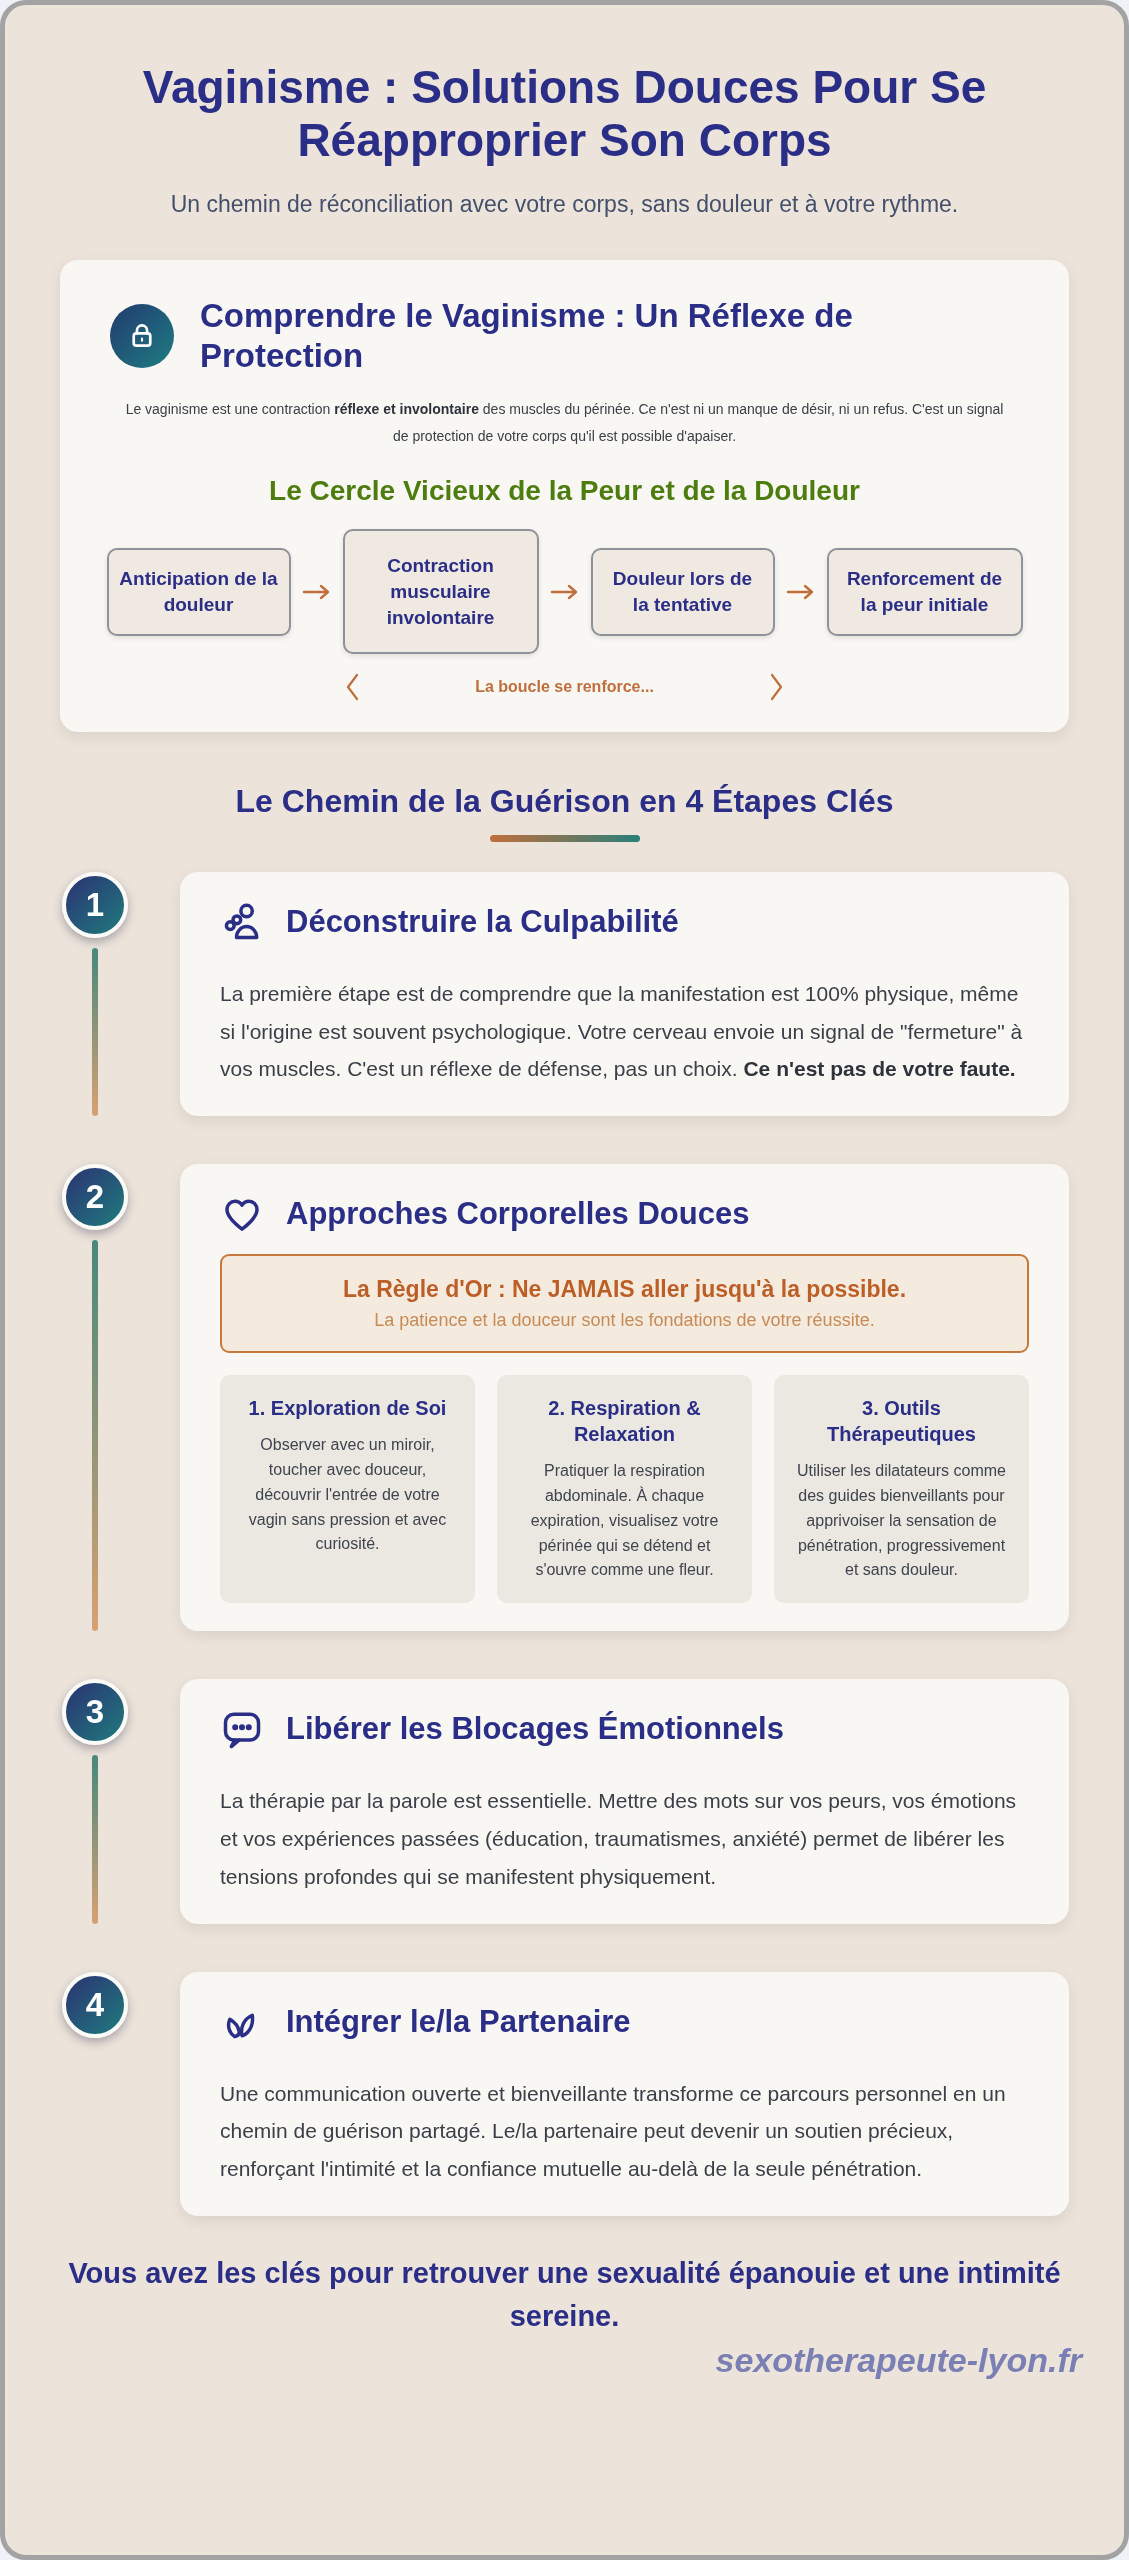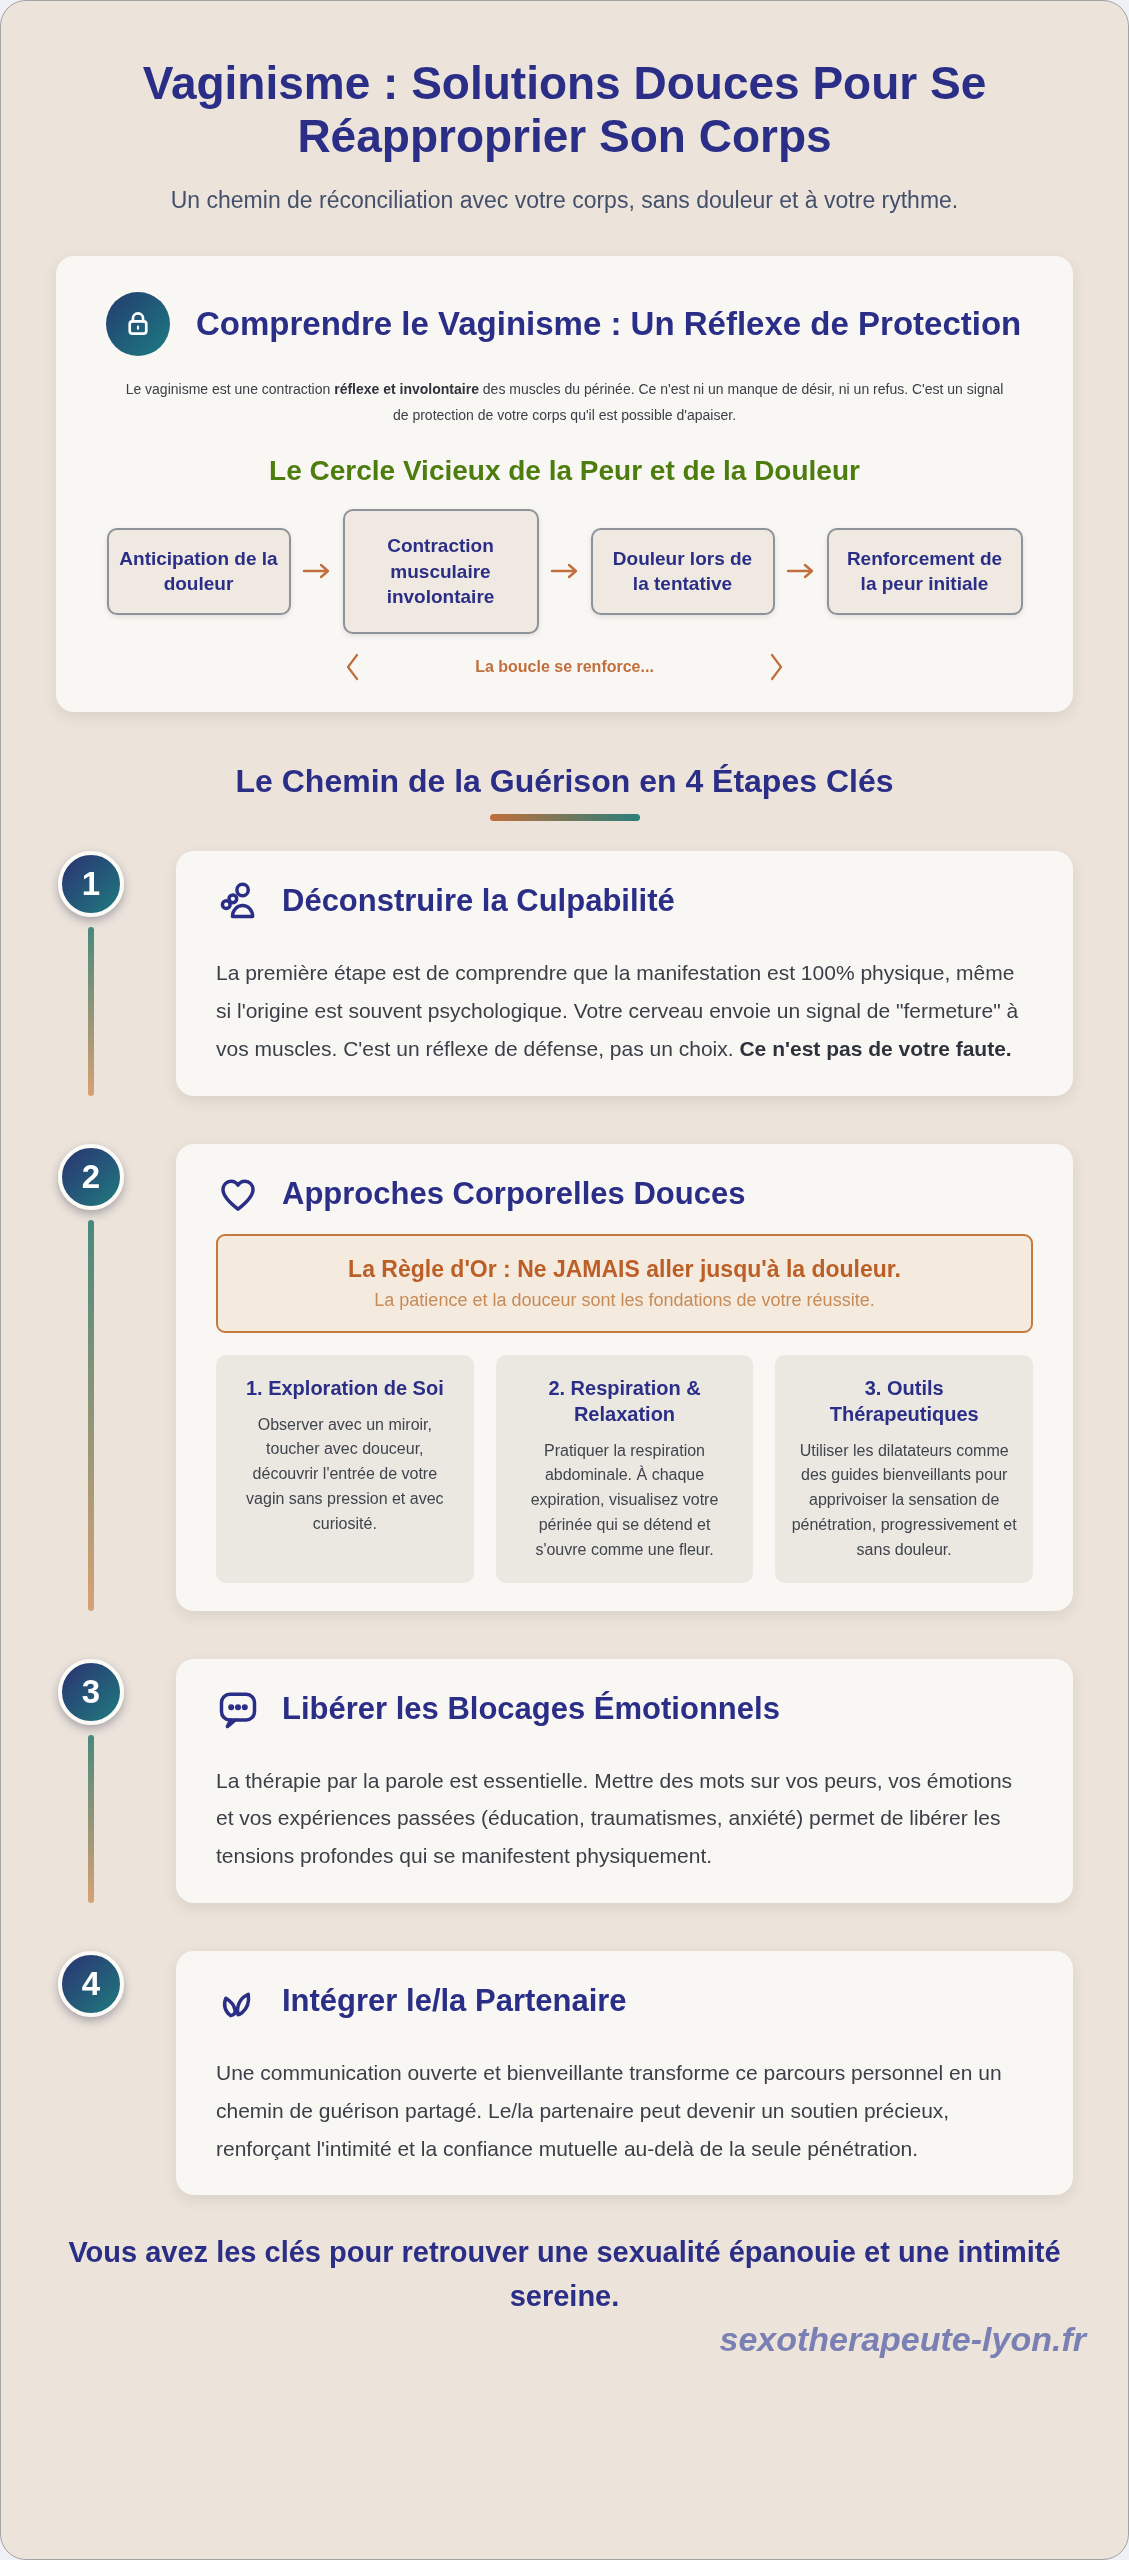--- a/index.html
+++ b/index.html
@@ -1,18 +1,18 @@
 <!DOCTYPE html>
 <html lang="fr"><head>
 <meta charset="utf-8">
 <style>
   html,body{margin:0;padding:0;background:#f0f1f7;font-family:"Liberation Sans",sans-serif;}
   .page{
     width:1129px;height:2560px;box-sizing:border-box;overflow:hidden;
-    background:#ece4db;border:1px solid #a3a3a3;border-radius:26px;
+    background:#ece4db;border:5px solid #a3a3a3;border-radius:26px;
     position:relative;
   }
   
   .header{padding-top:56px;text-align:center;}
   .main-title{
     margin:0 auto;max-width:860px;
     font-size:46px;line-height:1.15;font-weight:bold;color:#2b2e86;
   }
   .subtitle{margin:24px auto 0;max-width:900px;font-size:23px;color:#44506b;}
   
@@ -204,21 +204,21 @@
       <div class="card step-card">
         <div class="step-head">
           <span class="step-icon">
             <svg width="44" height="44" viewBox="0 0 24 24" fill="none" stroke="#2b2e86" stroke-width="1.9" stroke-linecap="round" stroke-linejoin="round">
               <path d="M12 20.3C7.2 16.6 3.8 13.2 3.8 9.6 3.8 7 5.8 5 8.2 5c1.5 0 3 .8 3.8 2.2C12.8 5.8 14.3 5 15.8 5c2.4 0 4.4 2 4.4 4.6 0 3.6-3.4 7-8.2 10.7z"></path>
             </svg>
           </span>
           <h3 class="step-title">Approches Corporelles Douces</h3>
         </div>
         <div class="rule-box">
-          <p class="rule-title">La Règle d'Or : Ne JAMAIS aller jusqu'à la douleur.</p>
+          <p class="rule-title">La Règle d'Or : Ne JAMAIS aller jusqu'à la possible.</p>
           <p class="rule-sub">La patience et la douceur sont les fondations de votre réussite.</p>
         </div>
         <div class="subcards">
           <div class="subcard">
             <p class="subcard-title">1. Exploration de Soi</p>
             <p class="subcard-body">Observer avec un miroir, toucher avec douceur, découvrir l'entrée de votre vagin sans pression et avec curiosité.</p>
           </div>
           <div class="subcard">
             <p class="subcard-title">2. Respiration &amp; Relaxation</p>
             <p class="subcard-body">Pratiquer la respiration abdominale. À chaque expiration, visualisez votre périnée qui se détend et s'ouvre comme une fleur.</p>

